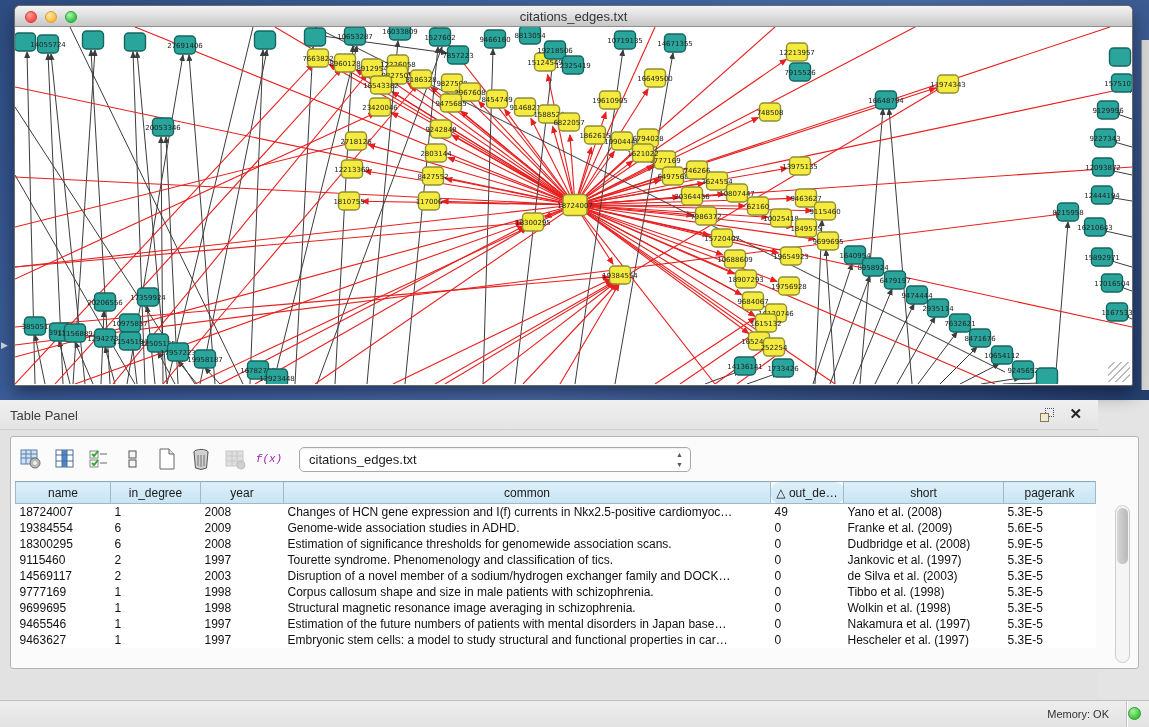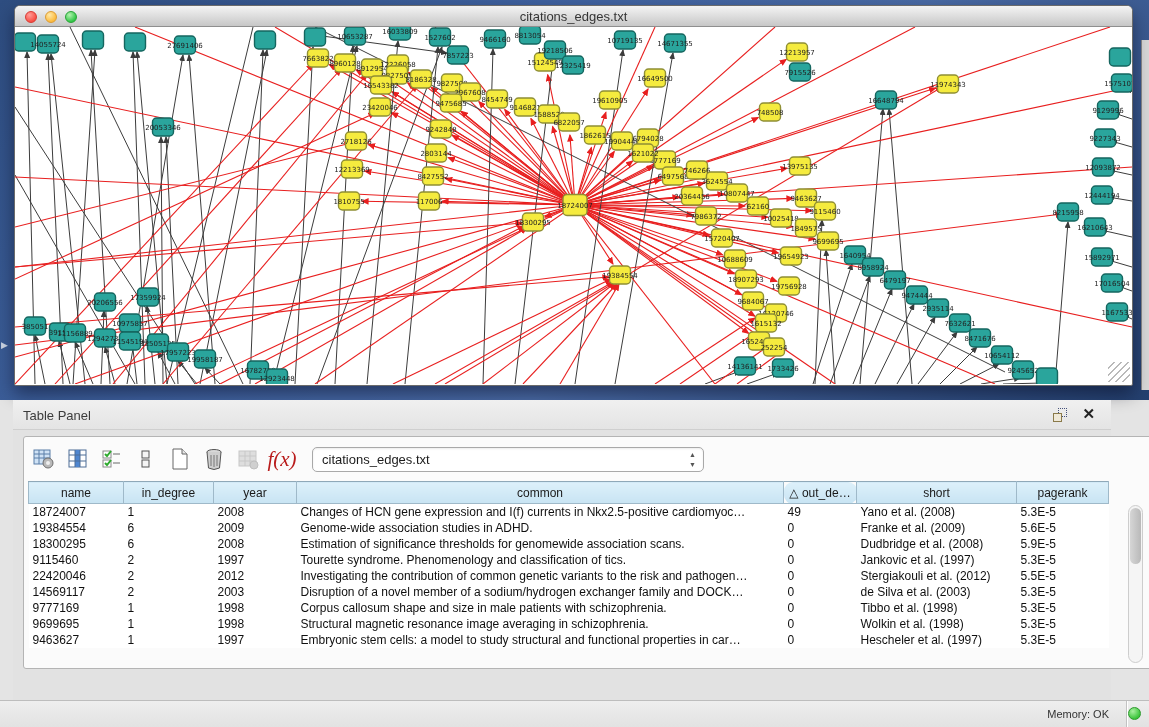--- a/index.html
+++ b/index.html
@@ -24,36 +24,36 @@
   .tl { position:absolute; top:5px; width:12px; height:12px; border-radius:50%; }
   .tl.red   { left:10px;  background:radial-gradient(circle at 35% 30%, #ff9d98, #f95046 70%); border:1px solid #d83a33; }
   .tl.yellow{ left:30px; background:radial-gradient(circle at 35% 30%, #ffe9a8, #fcbb3f 70%); border:1px solid #dd9c33; }
   .tl.green { left:50px; background:radial-gradient(circle at 35% 30%, #b5f2b0, #33c748 70%); border:1px solid #28a336; }
 
   .canvas { position:relative; width:1117px; height:357px; background:#fff; overflow:hidden; }
   .grip { position:absolute; right:2px; bottom:2px; width:22px; height:20px;
     background:repeating-linear-gradient(135deg, transparent 0 4px, #a8a8a8 4px 5px); opacity:.8; }
 
   
-  .table-panel { position:absolute; left:13px; top:400px; width:1098px; height:300px; background:#e2e2e2; }
+  .table-panel { position:absolute; left:0; top:400px; width:1098px; height:300px; background:#e2e2e2; }
   .tp-header { height:30px; background:linear-gradient(#f0f0f0,#e4e4e4);
     border-bottom:1px solid #cfcfcf; position:relative; }
   .tp-header .tp-title { position:absolute; left:10px; top:8px; font-size:13px; color:#3c3c3c; }
   .tp-float { position:absolute; right:44px; top:8px; width:14px; height:14px; cursor:pointer; }
   .tp-float .sq1 { position:absolute; left:0; bottom:0; width:9px; height:9px; border:1px solid #8a7a4a; background:#efe9d8; }
   .tp-float .sq2 { position:absolute; right:0; top:0; width:9px; height:9px; border:1px dotted #44507a; }
   .tp-close { position:absolute; right:16px; top:5px; font-size:15px; font-weight:bold; color:#222; cursor:pointer; }
 
   .tp-box { position:absolute; left:10px; top:36px; width:1129px; height:233px;
     background:#fbfbfb; border:1px solid #b4b4b4; border-radius:3px; }
   .tp-toolbar { position:absolute; left:6px; top:5px; height:34px; display:flex; align-items:center; gap:6px; }
   .tbtn { width:28px; height:28px; border:none; background:transparent; display:flex;
     align-items:center; justify-content:center; cursor:pointer; }
   .tbtn svg { display:block; }
-  .fx { font-family:Liberation Serif, serif; font-style:italic; font-size:21px; color:#b91c1c; }
+  .fx { font-family:Liberation Mono, monospace; font-style:italic; font-size:11px; color:#a21caf; }
   .tbl-select { width:392px; height:25px; margin-left:10px; background:#fff;
     border:1px solid #a9a9a9; border-radius:5px; position:relative;
     font-size:13px; color:#1c1c1c; line-height:23px; padding-left:9px; cursor:pointer;
     box-shadow:inset 0 1px 2px rgba(0,0,0,.08); }
   .tbl-select .spin { position:absolute; right:7px; top:2px; font-size:7px; color:#555; line-height:10px; text-align:center; }
 
   table.data { position:absolute; left:4px; top:44px; border-collapse:collapse; table-layout:fixed;
     font-size:12px; color:#101010; }
   table.data th { background:linear-gradient(#ddf0fa,#c8e4f3); border:1px solid #9fb9c9; border-top-color:#8fa8b8;
     font-weight:normal; font-size:12px; color:#1a1a1a; height:22px; text-align:center;
@@ -842,29 +842,20 @@
           <tr>
             <td>9115460</td>
             <td>2</td>
             <td>1997</td>
             <td>Tourette syndrome. Phenomenology and classification of tics.</td>
             <td>0</td>
             <td>Jankovic et al. (1997)</td>
             <td>5.3E-5</td>
           </tr>
           <tr>
-            <td>22420046</td>
-            <td>2</td>
-            <td>2012</td>
-            <td>Investigating the contribution of common genetic variants to the risk and pathogen…</td>
-            <td>0</td>
-            <td>Stergiakouli et al. (2012)</td>
-            <td>5.5E-5</td>
-          </tr>
-          <tr>
             <td>14569117</td>
             <td>2</td>
             <td>2003</td>
             <td>Disruption of a novel member of a sodium/hydrogen exchanger family and DOCK…</td>
             <td>0</td>
             <td>de Silva et al. (2003)</td>
             <td>5.3E-5</td>
           </tr>
           <tr>
             <td>9777169</td>
@@ -878,20 +869,29 @@
           <tr>
             <td>9699695</td>
             <td>1</td>
             <td>1998</td>
             <td>Structural magnetic resonance image averaging in schizophrenia.</td>
             <td>0</td>
             <td>Wolkin et al. (1998)</td>
             <td>5.3E-5</td>
           </tr>
           <tr>
+            <td>9465546</td>
+            <td>1</td>
+            <td>1997</td>
+            <td>Estimation of the future numbers of patients with mental disorders in Japan base…</td>
+            <td>0</td>
+            <td>Nakamura et al. (1997)</td>
+            <td>5.3E-5</td>
+          </tr>
+          <tr>
             <td>9463627</td>
             <td>1</td>
             <td>1997</td>
             <td>Embryonic stem cells: a model to study structural and functional properties in car…</td>
             <td>0</td>
             <td>Hescheler et al. (1997)</td>
             <td>5.3E-5</td>
           </tr>
         </tbody>
     </table>

